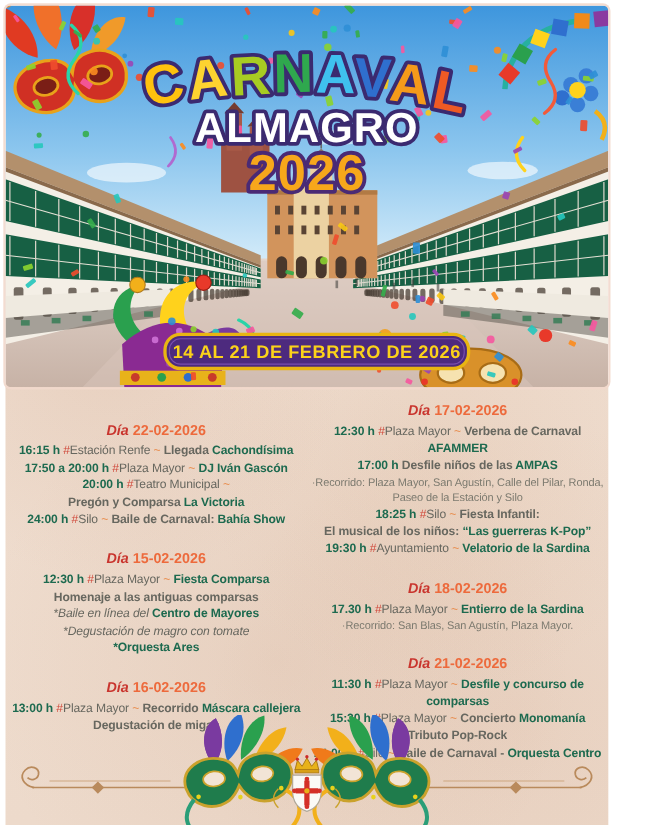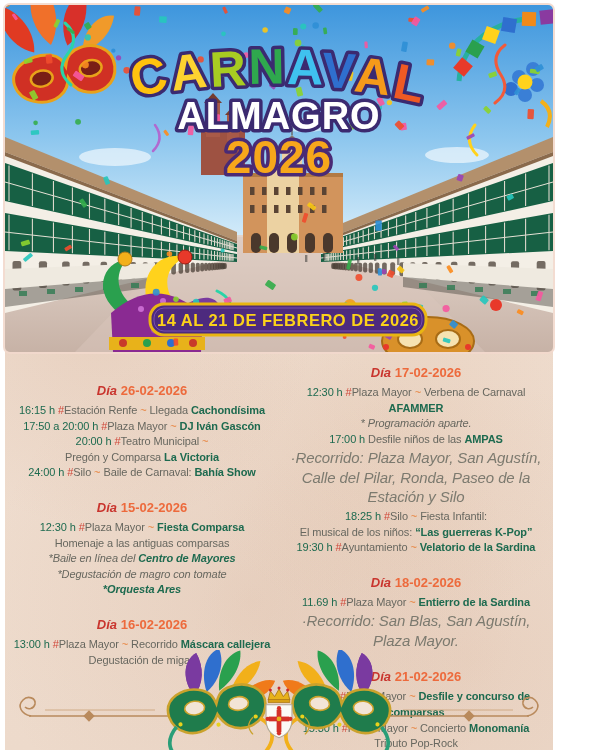--- a/index.html
+++ b/index.html
@@ -25,29 +25,29 @@
     position:absolute;left:0;top:347px;width:548px;bottom:0;
     display:flex;align-items:flex-start;padding-top:13px;box-sizing:border-box;
   }
   .col{width:50%;padding:0 4px;box-sizing:border-box;text-align:center;}
   .col-left{padding-top:18px;}
   .day-block{margin-bottom:19px;}
   .day-heading{font-size:13px;font-weight:700;margin-bottom:5px;}
   .day-heading .dia{color:#c9352e;font-style:italic;}
   .day-heading .date{color:#ed6a3c;}
   .ev-line{font-size:11px;line-height:1.42;letter-spacing:-0.1px;color:#67675f;}
-  .ev-line.route{font-size:15px;line-height:1.3;font-style:italic;color:#7c7a6f;margin:1px 0 2px;}
-  .sg-time{font-weight:400;color:#1d6a4f;}
+  .ev-line.route{font-size:10px;line-height:1.3;color:#7c7a6f;margin:1px 0 2px;}
+  .sg-time{font-weight:700;color:#1d6a4f;}
   .sg-hash{color:#d0483a;}
   .sg-loc{color:#67675f;}
   .sg-tilde{color:#e8823c;}
-  .sg-text{color:#67675f;}
+  .sg-text{color:#67675f;font-weight:bold;}
   .sg-event{font-weight:700;color:#1d6a4f;}
   .sg-noteital{font-style:italic;color:#67675f;}
-  .sg-eventital{font-style:italic;font-weight:700;color:#1d6a4f;}
+  .sg-eventital{font-weight:700;color:#1d6a4f;}
   .footer-decor{
     position:absolute;left:0;bottom:0;width:548px;height:100px;pointer-events:none;
   }
   .footer-decor svg{display:block;width:548px;height:100px;}
 </style>
 </head>
 <body>
 
 <div class="poster">
 
@@ -542,21 +542,21 @@
         <rect x="145" y="299" width="276" height="31" rx="14" fill="#4d2a7e" stroke="#e9b512" stroke-width="3"></rect>
         <rect x="149" y="303" width="268" height="23" rx="10" fill="none" stroke="#7a4fae" stroke-width="1"></rect>
         <text x="283" y="320.5" text-anchor="middle" font-family="Liberation Sans, sans-serif" font-size="16.5" font-weight="bold" letter-spacing=".5" fill="#fbd21a">14 AL 21 DE FEBRERO DE 2026</text>
       </g>
     </svg>
   </div>
 
   <div class="schedule">
     <div class="col col-left">
         <div class="day-block">
-          <div class="day-heading"><span class="dia">Día </span><span class="date">26-02-2026</span></div>
+          <div class="day-heading"><span class="dia">Día </span><span class="date">22-02-2026</span></div>
           <div class="ev-line"><span class="sg-time">16:15 h </span><span class="sg-hash">#</span><span class="sg-loc">Estación Renfe </span><span class="sg-tilde">~ </span><span class="sg-text">Llegada </span><span class="sg-event">Cachondísima</span></div>
           <div class="ev-line"><span class="sg-time">17:50 a 20:00 h </span><span class="sg-hash">#</span><span class="sg-loc">Plaza Mayor </span><span class="sg-tilde">~ </span><span class="sg-event">DJ Iván Gascón</span></div>
           <div class="ev-line"><span class="sg-time">20:00 h </span><span class="sg-hash">#</span><span class="sg-loc">Teatro Municipal </span><span class="sg-tilde">~</span></div>
           <div class="ev-line"><span class="sg-text">Pregón y Comparsa </span><span class="sg-event">La Victoria</span></div>
           <div class="ev-line"><span class="sg-time">24:00 h </span><span class="sg-hash">#</span><span class="sg-loc">Silo </span><span class="sg-tilde">~ </span><span class="sg-text">Baile de Carnaval: </span><span class="sg-event">Bahía Show</span></div>
         </div>
         <div class="day-block">
           <div class="day-heading"><span class="dia">Día </span><span class="date">15-02-2026</span></div>
           <div class="ev-line"><span class="sg-time">12:30 h </span><span class="sg-hash">#</span><span class="sg-loc">Plaza Mayor </span><span class="sg-tilde">~ </span><span class="sg-event">Fiesta Comparsa</span></div>
           <div class="ev-line"><span class="sg-text">Homenaje a las antiguas comparsas</span></div>
@@ -567,30 +567,29 @@
         <div class="day-block">
           <div class="day-heading"><span class="dia">Día </span><span class="date">16-02-2026</span></div>
           <div class="ev-line"><span class="sg-time">13:00 h </span><span class="sg-hash">#</span><span class="sg-loc">Plaza Mayor </span><span class="sg-tilde">~ </span><span class="sg-text">Recorrido </span><span class="sg-event">Máscara callejera</span></div>
           <div class="ev-line"><span class="sg-text">Degustación de migas</span></div>
         </div>
       </div>
     <div class="col col-right">
         <div class="day-block">
           <div class="day-heading"><span class="dia">Día </span><span class="date">17-02-2026</span></div>
           <div class="ev-line"><span class="sg-time">12:30 h </span><span class="sg-hash">#</span><span class="sg-loc">Plaza Mayor </span><span class="sg-tilde">~ </span><span class="sg-text">Verbena de Carnaval </span><span class="sg-event">AFAMMER</span></div>
-          <div class="ev-line"><span class="sg-noteital">* Programación aparte.</span></div>
           <div class="ev-line"><span class="sg-time">17:00 h </span><span class="sg-text">Desfile niños de las </span><span class="sg-event">AMPAS</span></div>
           <div class="ev-line route"><span class="sg-route">·Recorrido: Plaza Mayor, San Agustín, Calle del Pilar, Ronda, Paseo de la Estación y Silo</span></div>
           <div class="ev-line"><span class="sg-time">18:25 h </span><span class="sg-hash">#</span><span class="sg-loc">Silo </span><span class="sg-tilde">~ </span><span class="sg-text">Fiesta Infantil:</span></div>
           <div class="ev-line"><span class="sg-text">El musical de los niños: </span><span class="sg-event">“Las guerreras K-Pop”</span></div>
           <div class="ev-line"><span class="sg-time">19:30 h </span><span class="sg-hash">#</span><span class="sg-loc">Ayuntamiento </span><span class="sg-tilde">~ </span><span class="sg-event">Velatorio de la Sardina</span></div>
         </div>
         <div class="day-block">
           <div class="day-heading"><span class="dia">Día </span><span class="date">18-02-2026</span></div>
-          <div class="ev-line"><span class="sg-time">11.69 h </span><span class="sg-hash">#</span><span class="sg-loc">Plaza Mayor </span><span class="sg-tilde">~ </span><span class="sg-event">Entierro de la Sardina</span></div>
+          <div class="ev-line"><span class="sg-time">17.30 h </span><span class="sg-hash">#</span><span class="sg-loc">Plaza Mayor </span><span class="sg-tilde">~ </span><span class="sg-event">Entierro de la Sardina</span></div>
           <div class="ev-line route"><span class="sg-route">·Recorrido: San Blas, San Agustín, Plaza Mayor.</span></div>
         </div>
         <div class="day-block">
           <div class="day-heading"><span class="dia">Día </span><span class="date">21-02-2026</span></div>
           <div class="ev-line"><span class="sg-time">11:30 h </span><span class="sg-hash">#</span><span class="sg-loc">Plaza Mayor </span><span class="sg-tilde">~ </span><span class="sg-event">Desfile y concurso de comparsas</span></div>
           <div class="ev-line"><span class="sg-time">15:30 h </span><span class="sg-hash">#</span><span class="sg-loc">Plaza Mayor </span><span class="sg-tilde">~ </span><span class="sg-text">Concierto </span><span class="sg-event">Monomanía</span></div>
           <div class="ev-line"><span class="sg-text">Tributo Pop-Rock</span></div>
           <div class="ev-line"><span class="sg-time">24:00 h </span><span class="sg-hash">#</span><span class="sg-loc">Silo </span><span class="sg-tilde">~ </span><span class="sg-text">Baile de Carnaval - </span><span class="sg-event">Orquesta Centro</span></div>
         </div>
       </div>

